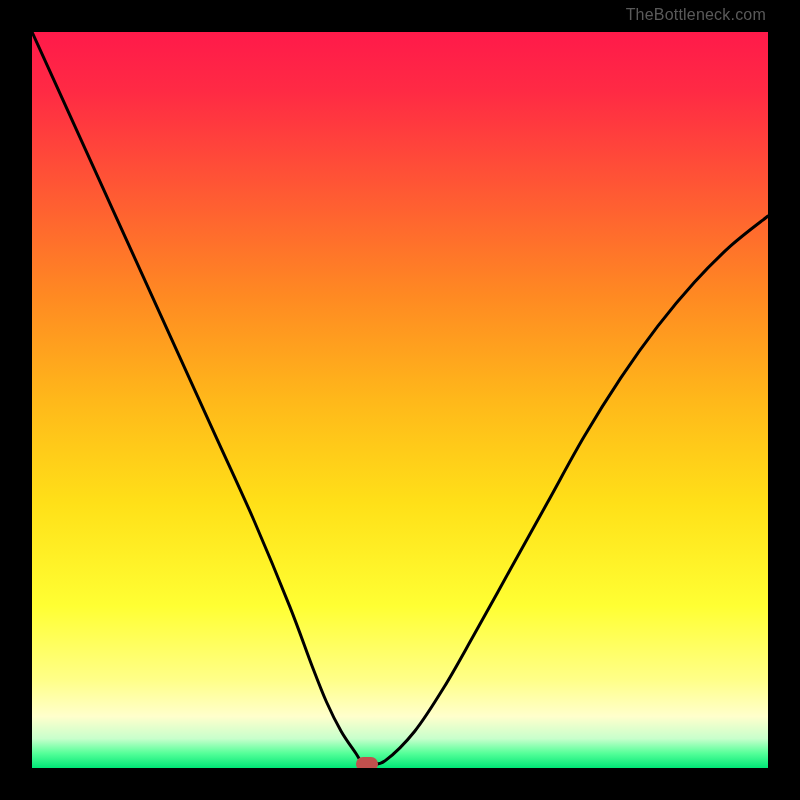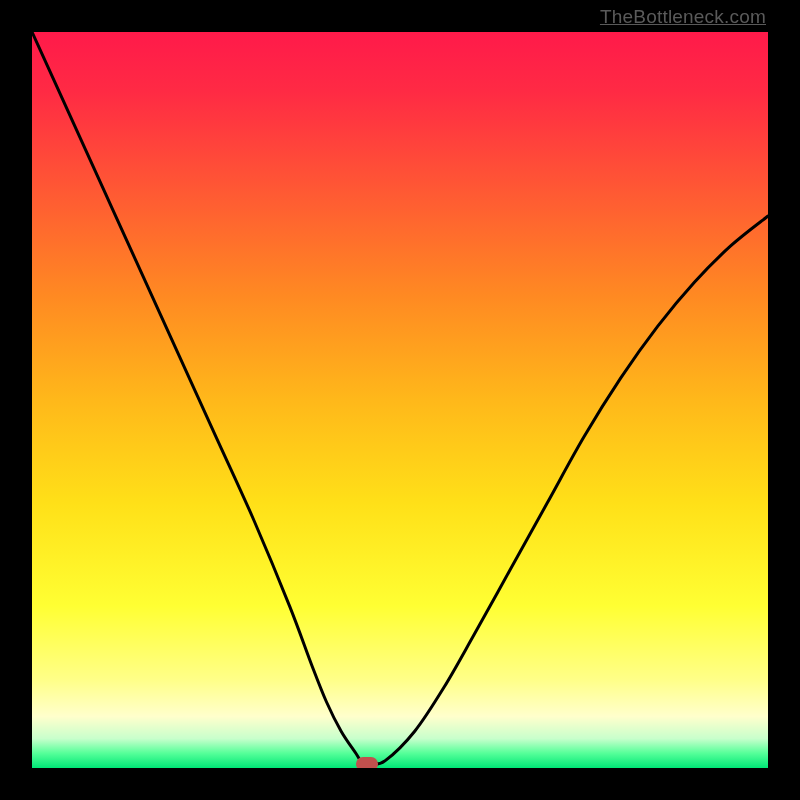--- a/index.html
+++ b/index.html
@@ -39,24 +39,23 @@
     position: absolute;
     inset: 0;
     width: 100%;
     height: 100%;
   }
   .watermark {
     position: absolute;
     top: 6px;
     right: 34px;
     color: #5a5a5a;
-    font-size: 19px;
+    font-size: 16px;
     font-weight: 500;
     letter-spacing: 0.2px;
-    text-decoration: underline;
   }
   .marker {
     position: absolute;
     width: 22px;
     height: 14px;
     border-radius: 7px;
     background: #c0504d;
     transform: translate(-50%, -50%);
   }
 </style>

